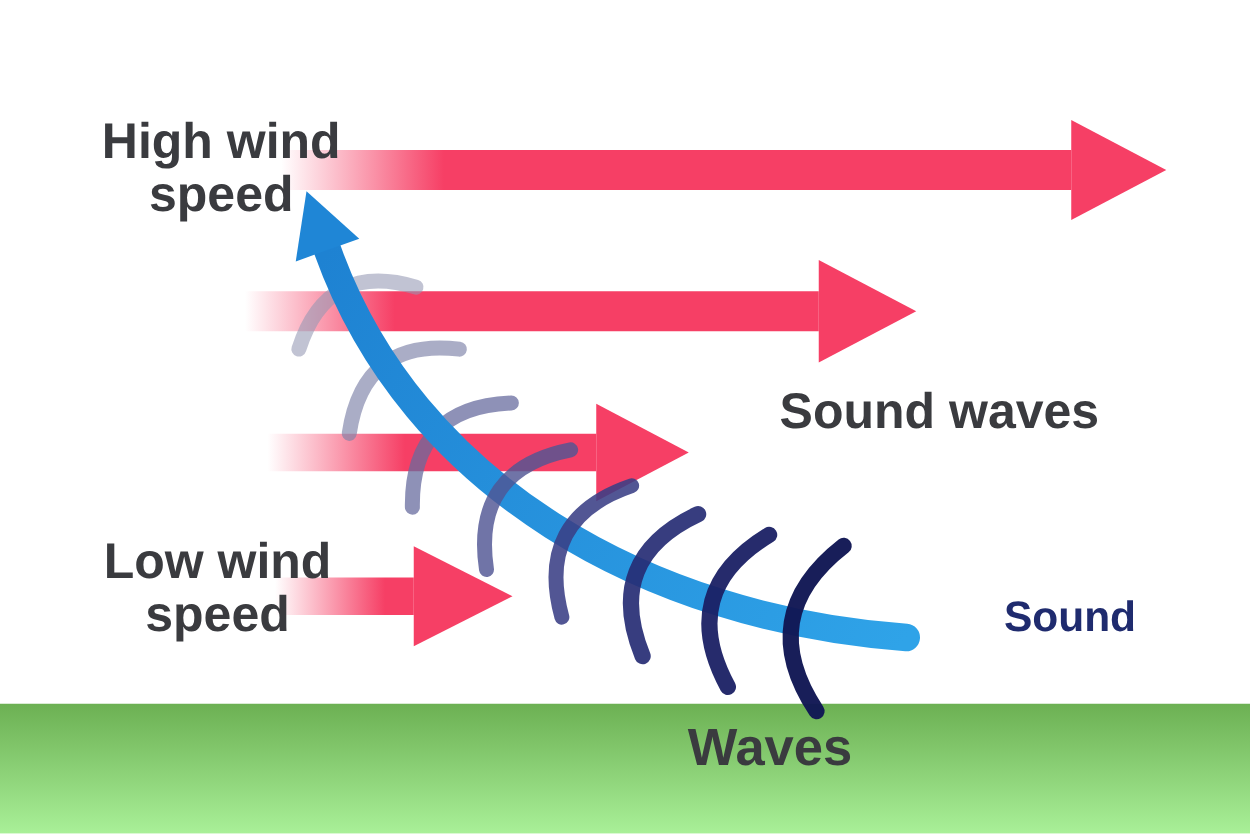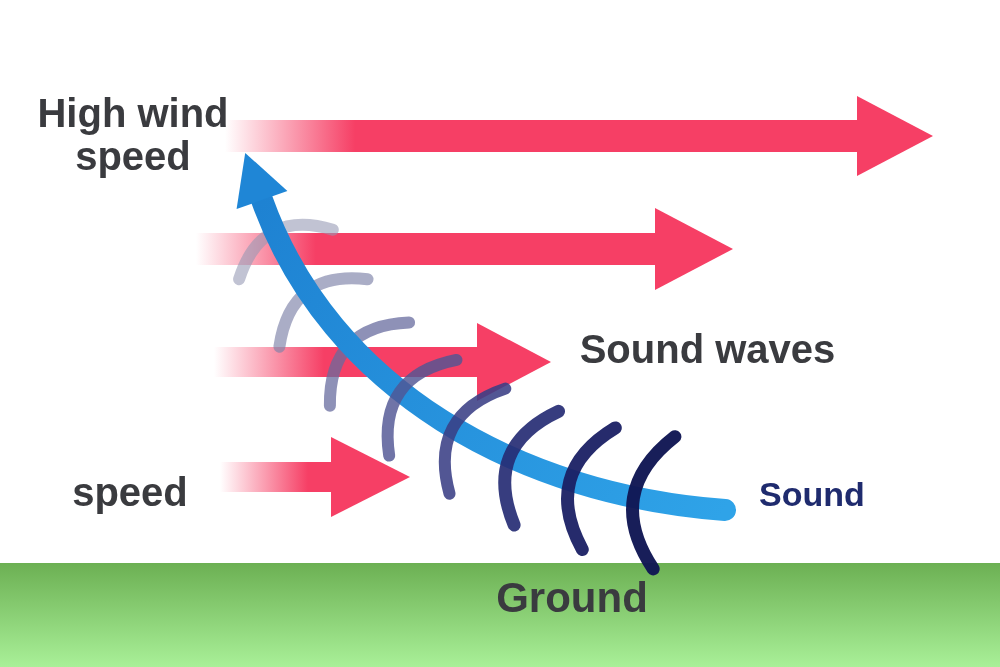--- a/index.html
+++ b/index.html
@@ -10,25 +10,26 @@
     overflow:hidden;
     font-family:"Liberation Sans",sans-serif;
   }
   .stage svg{position:absolute;left:0;top:0;}
   .label{
     position:absolute;
     font-weight:bold;
     text-align:center;
     white-space:nowrap;
     user-select:none;
+    margin-left:44px;
   }
   .label-gray{font-size:40px;line-height:43px;color:#3A3B3F;}
   #lbl-high{left:30px;top:92px;width:206px;}
   #lbl-low{left:27px;top:428px;width:206px;}
-  #lbl-refracted{left:560px;top:328px;width:295px;}
+  #lbl-refracted{left:560px;top:308px;width:295px;}
   #lbl-soundwaves{left:737px;top:474px;width:150px;font-size:34px;line-height:40px;color:#1F2B6E;}
   #lbl-ground{left:472px;top:576px;width:200px;font-size:42px;}
 </style>
 </head>
 <body>
 
 <div class="stage" style="background: rgb(255, 255, 255);">
 
   <svg id="diagram-svg" width="1000" height="667" viewBox="0 0 1000 667">
       <defs>
@@ -89,28 +90,28 @@
       <path d="M 505.3 388.6 Q 427.9 414.9 449.5 493.7" fill="none" stroke="rgba(58,63,133,0.88)" stroke-width="12" stroke-linecap="round"></path>
       <path d="M 456.5 359.9 Q 377.1 375.6 389.2 455.6" fill="none" stroke="rgba(80,85,148,0.82)" stroke-width="12" stroke-linecap="round"></path>
     </svg>
 
   <div class="label label-gray" id="lbl-high" style="color: rgb(58, 59, 63);">
     <span>High wind</span><br>
     <span>speed</span>
   </div>
 
   <div class="label label-gray" id="lbl-low" style="color: rgb(58, 59, 63);">
-    <br>
+    <span>Low wind</span><br>
     <span>speed</span>
   </div>
 
   <div class="label label-gray" id="lbl-refracted" style="color: rgb(58, 59, 63);">
     <span>Sound waves</span><br>
     <br>
   </div>
 
   <div class="label" id="lbl-soundwaves" style="color: rgb(31, 43, 110);">
     <span>Sound</span><br>
   </div>
 
-  <div class="label label-gray" id="lbl-ground" style="color: rgb(58, 59, 63);">Ground</div>
+  <div class="label label-gray" id="lbl-ground" style="color: rgb(58, 59, 63);">Waves</div>
 
 </div>
 
 </body></html>

